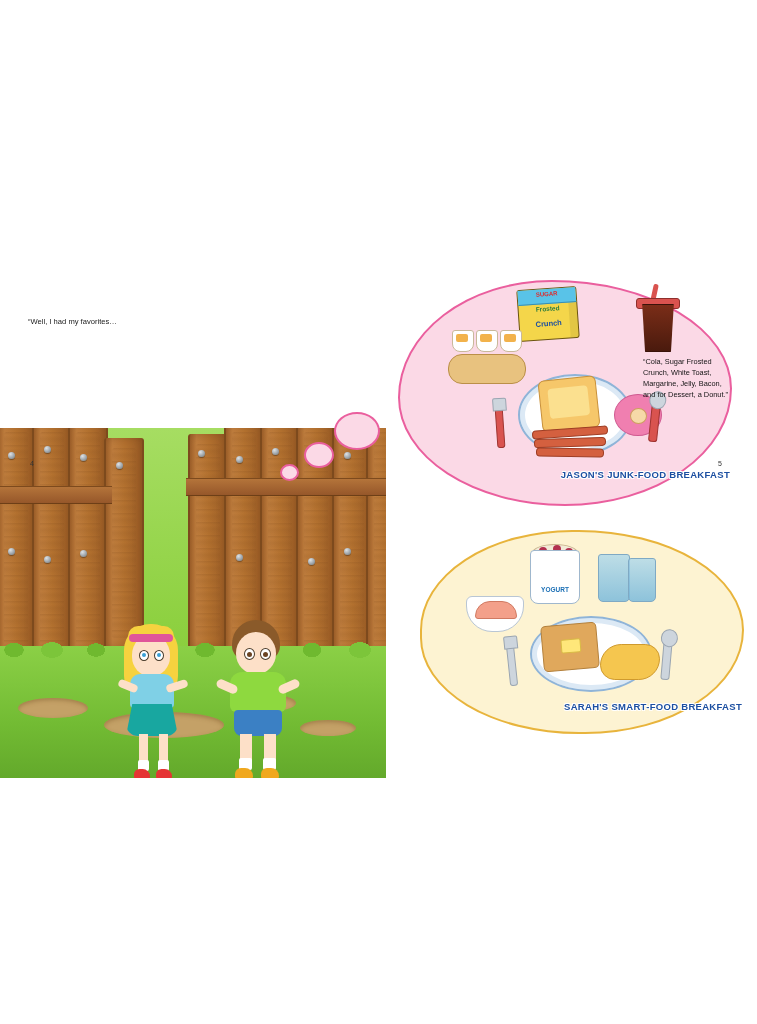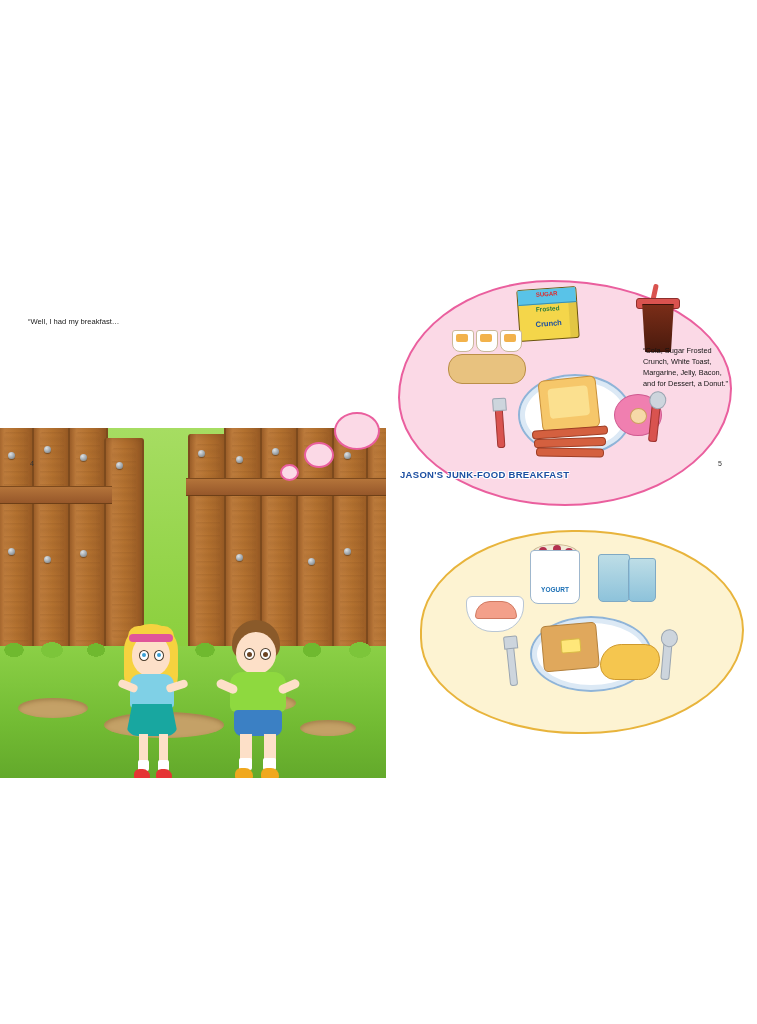--- a/index.html
+++ b/index.html
@@ -249,39 +249,39 @@
     border: 2.5px solid #ea5f9e;
     border-radius: 50%;
   }
   .puff.p1 { left: -66px; top: 130px; width: 42px; height: 34px; }
   .puff.p2 { left: -96px; top: 160px; width: 26px; height: 22px; }
   .puff.p3 { left: -120px; top: 182px; width: 15px; height: 13px; }
 
   .bubble-label {
     position: absolute;
     width: 100%;
-    text-align: left;
+    text-align: right;
     font-weight: 700;
     font-size: 9.5px;
     letter-spacing: .3px;
     color: #1c4fa1;
     text-shadow:
       -0.8px -0.8px 0 #fff, 0.8px -0.8px 0 #fff,
       -0.8px 0.8px 0 #fff, 0.8px 0.8px 0 #fff;
   }
   .bubble-junk .bubble-label { bottom: 24px; }
   .bubble-smart .bubble-label { bottom: 20px; }
 
   .bubble-text {
     position: absolute;
     font-size: 7.4px;
     line-height: 1.5;
     color: #141414;
   }
-  .junk-text { left: 243px; top: 63px; width: 86px; }
+  .junk-text { left: 243px; top: 74px; width: 86px; }
   .smart-text { left: 236px; top: 44px; width: 92px; }
 
   
   .plate {
     position: absolute;
     border-radius: 50%;
     background: #ffffff;
     border: 2px solid #cfd8e3;
     box-shadow: inset 0 0 0 5px #eaf0f7;
   }
@@ -430,21 +430,21 @@
 
 </style>
 </head>
 <body>
 
 <div class="spread">
 
   <div class="left-page">
 
     <div class="dialogue">
-      <p>“Well, I had my breakfast…</p>
+      <p>“Well, I had my favorites…</p>
     </div>
 
     <div class="illustration">
       <div class="illus-sky"></div>
 
       <div class="fence">
         <div class="plank" style="left:-4px;"></div>
         <div class="plank" style="left:32px;"></div>
         <div class="plank" style="left:68px;"></div>
         <div class="plank" style="left:104px; height:210px; top:10px;"></div>
@@ -595,16 +595,17 @@
       <div class="butter-toast"></div>
       <div class="egg"></div>
 
       <div class="fork" style="left:86px; top:112px; transform:rotate(-6deg);">
           <div class="tines"></div>
         </div>
       <div class="spoon" style="left:240px; top:108px; transform:rotate(5deg);">
           <div class="bowl"></div>
         </div>
 
+      <div class="bubble-label">SARAH'S SMART-FOOD BREAKFAST</div>
     </div>
 
   </div>
 </div>
 
 </body></html>

